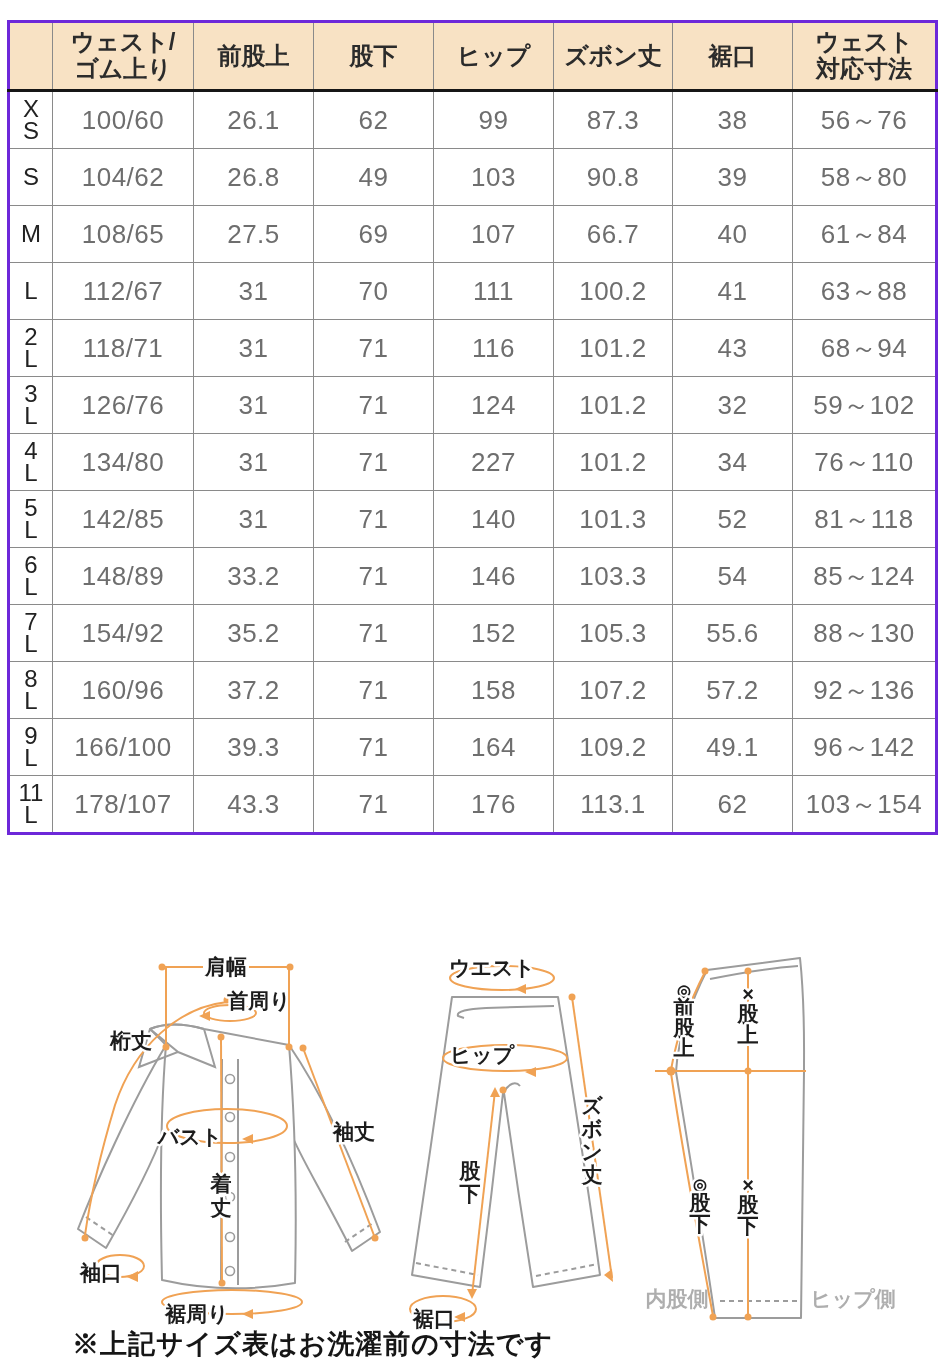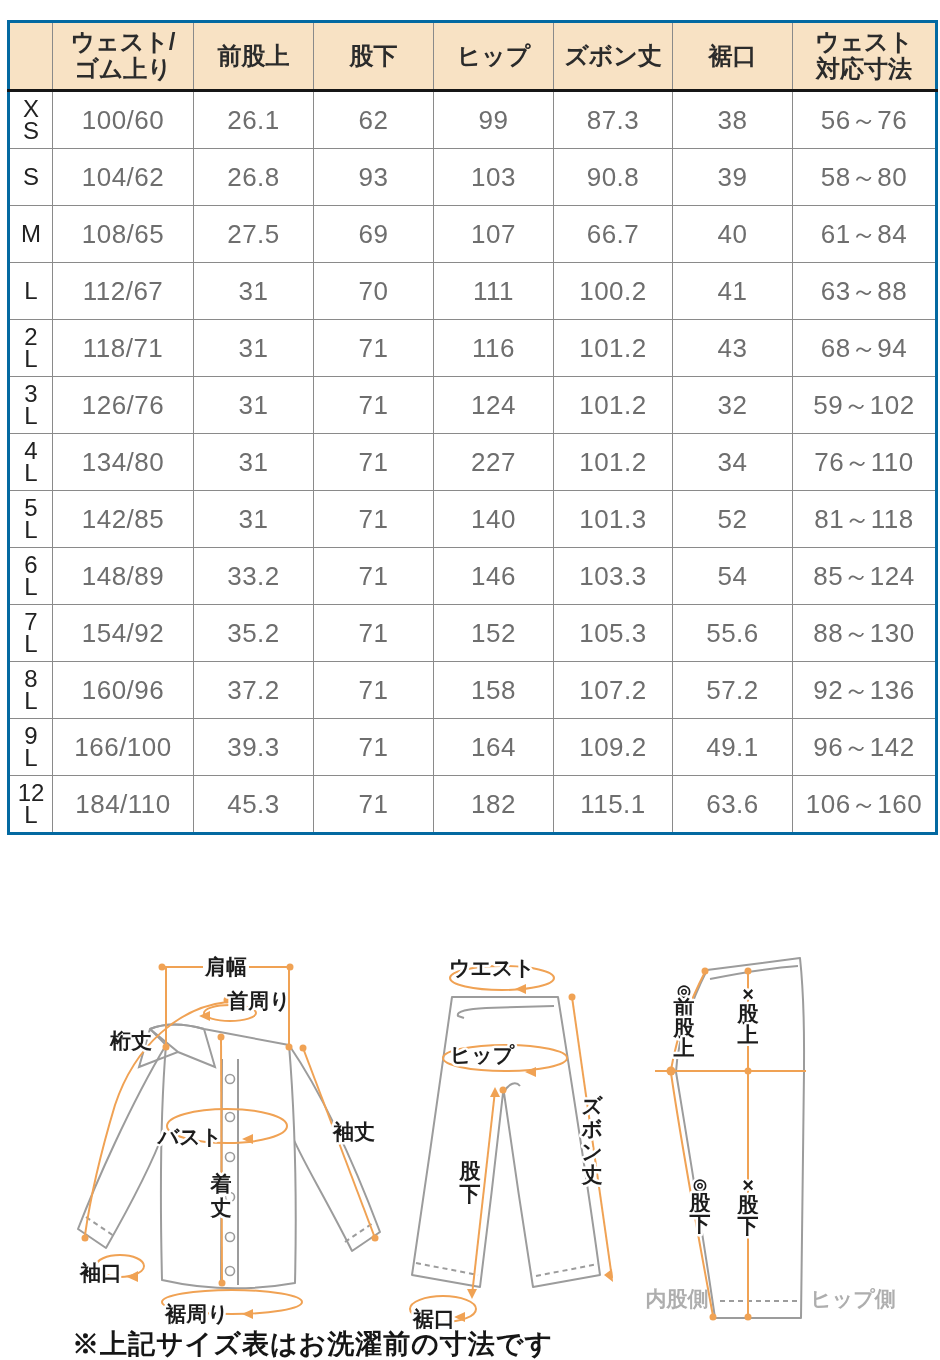--- a/index.html
+++ b/index.html
@@ -4,21 +4,21 @@
 <style>
   html,body { margin:0; padding:0; }
   body {
     width:940px; height:1360px; background:#ffffff; position:relative;
     font-family:"Liberation Sans", sans-serif;
   }
   
   table.size-table {
     position:absolute; left:7px; top:20px;
     border-collapse:collapse; table-layout:fixed;
-    border:3px solid #0369a1;
+    border:3px solid #6d28d9;
   }
   .size-table th, .size-table td {
     border:1px solid #8a8a8a;
     text-align:center; vertical-align:middle;
     white-space:pre-line; padding:0;
   }
   .size-table thead th {
     background:#f8e2c4; color:#2b2b2b;
     font-size:24px; font-weight:600; line-height:1.12;
     height:66px; border-bottom:3px solid #161616;
@@ -96,21 +96,21 @@
           <td>62</td>
           <td>99</td>
           <td>87.3</td>
           <td>38</td>
           <td>56～76</td>
         </tr>
         <tr>
           <th>S</th>
           <td>104/62</td>
           <td>26.8</td>
-          <td>93</td>
+          <td>49</td>
           <td>103</td>
           <td>90.8</td>
           <td>39</td>
           <td>58～80</td>
         </tr>
         <tr>
           <th>M</th>
           <td>108/65</td>
           <td>27.5</td>
           <td>69</td>
@@ -211,29 +211,29 @@
 L</th>
           <td>166/100</td>
           <td>39.3</td>
           <td>71</td>
           <td>164</td>
           <td>109.2</td>
           <td>49.1</td>
           <td>96～142</td>
         </tr>
         <tr>
-          <th>12
-L</th>
-          <td>184/110</td>
-          <td>45.3</td>
-          <td>71</td>
-          <td>182</td>
-          <td>115.1</td>
-          <td>63.6</td>
-          <td>106～160</td>
+          <th>11
+L</th>
+          <td>178/107</td>
+          <td>43.3</td>
+          <td>71</td>
+          <td>176</td>
+          <td>113.1</td>
+          <td>62</td>
+          <td>103～154</td>
         </tr>
       </tbody>
   </table>
 
   <svg class="diagrams" width="940" height="385" viewBox="0 0 940 385">
 
     <g>
 
       <path class="garment" d="M166,100 C130,160 95,240 78,284 L106,303 C135,252 156,208 164,186 Z"></path>
       <path class="garment" d="M289,100 C330,160 363,242 380,287 L352,306 C325,252 298,208 291,188 Z"></path>

